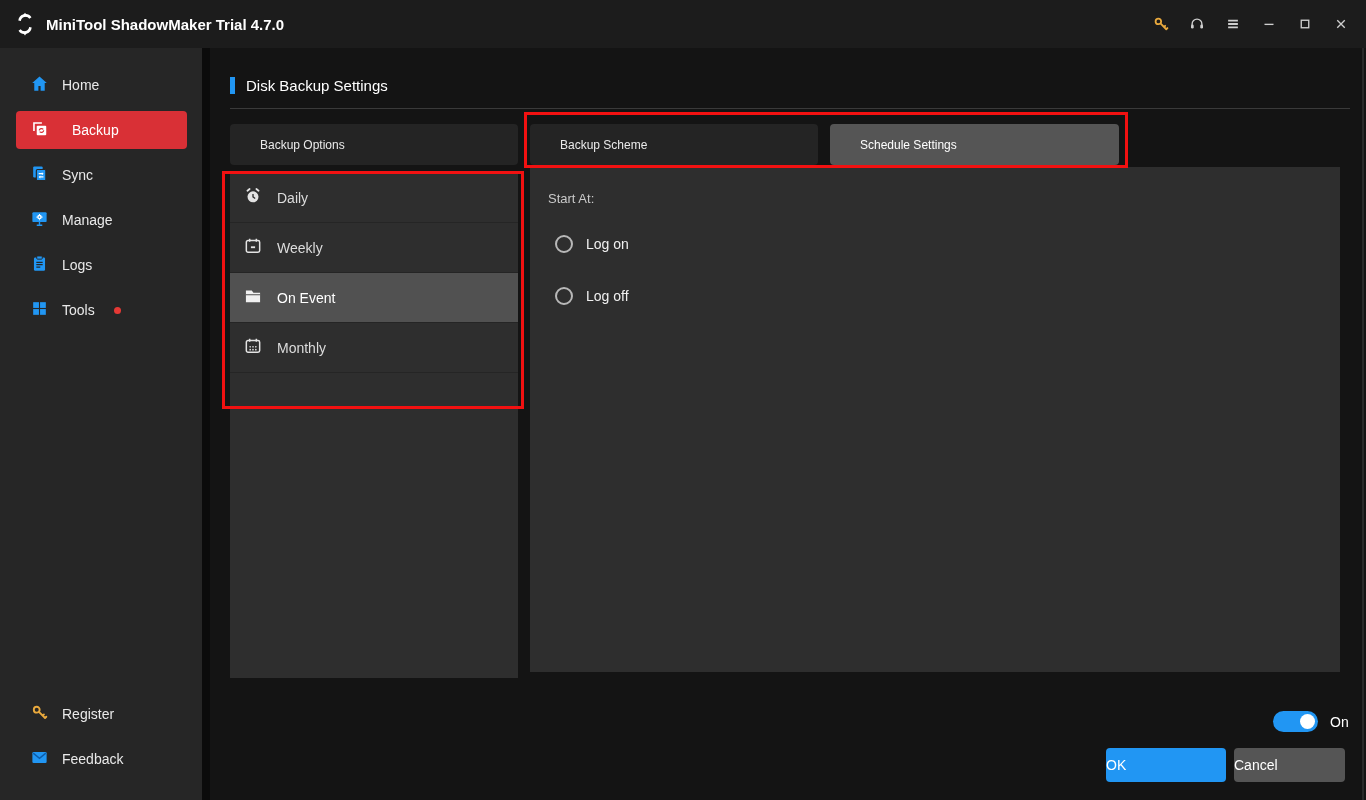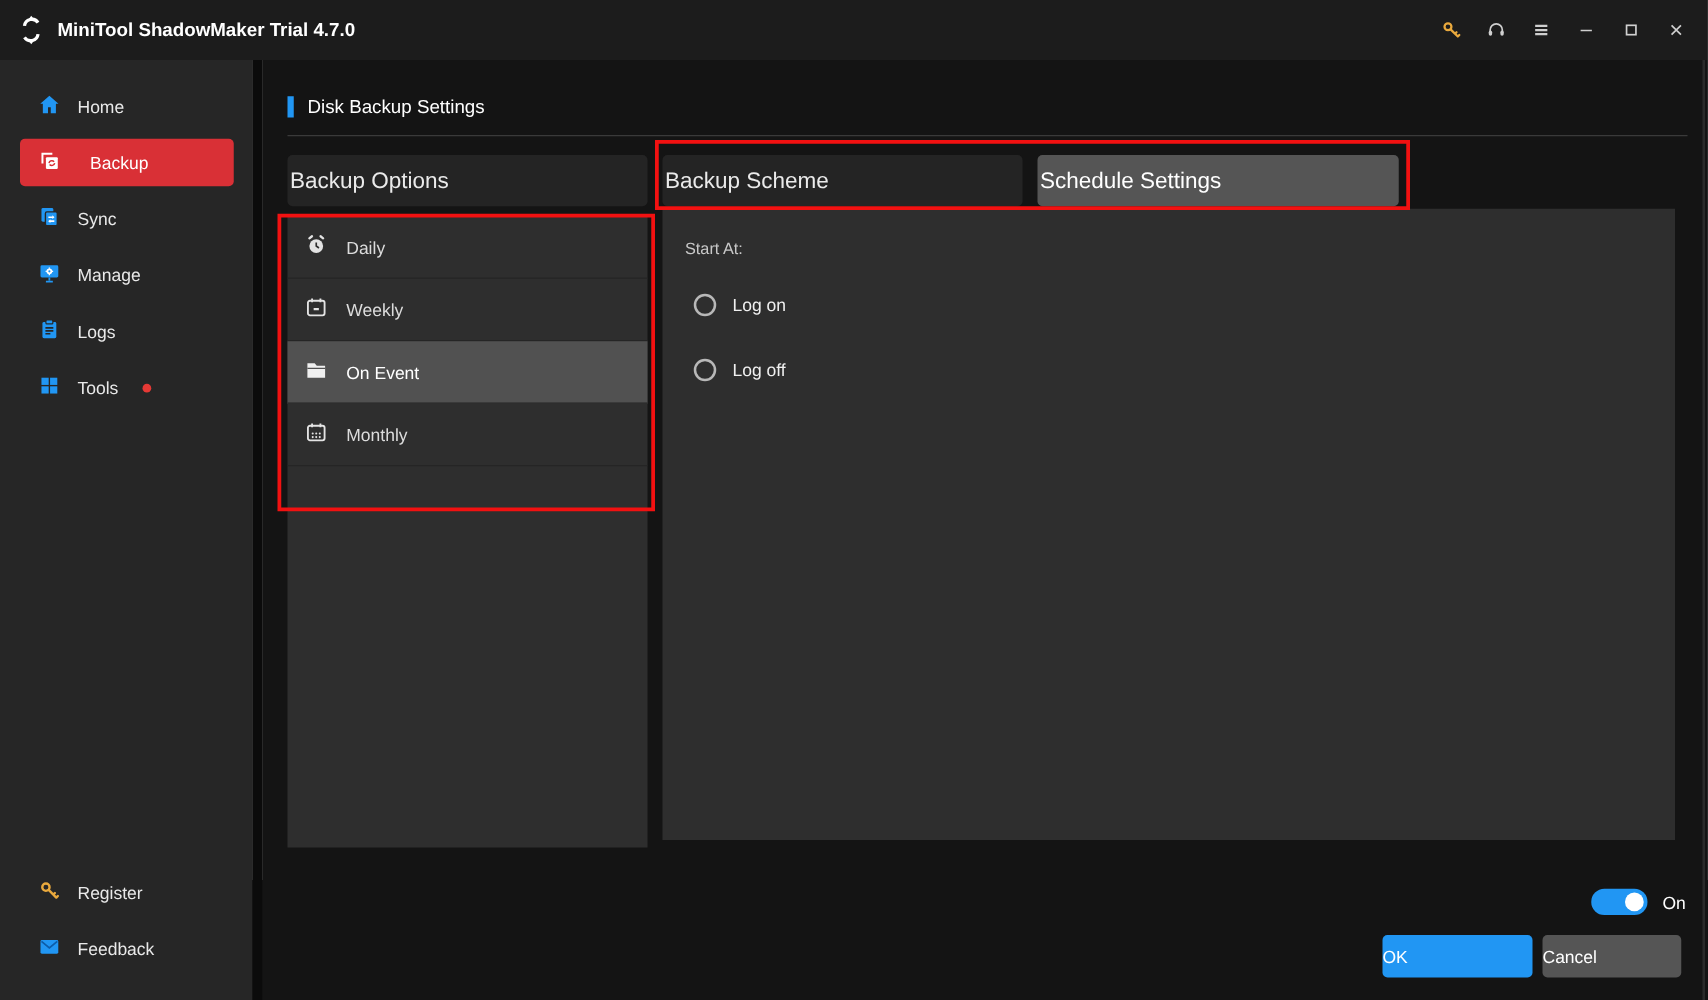--- a/index.html
+++ b/index.html
@@ -3,21 +3,21 @@
 <meta charset="utf-8">
 <style>
   * { margin:0; padding:0; box-sizing:border-box; }
   html,body { width:1366px; height:800px; }
   body {
     background:#141414;
     font-family:"Liberation Sans", sans-serif;
     color:#fff;
     overflow:hidden;
   }
-  .window { position:relative; width:1366px; height:704px; background:#737373; }
+  .window { position:relative; width:1366px; height:704px; background:#5eead4; }
 
   
   .titlebar {
     position:absolute; top:0; left:0; width:1366px; height:48px;
     background:#1c1c1c; display:flex; align-items:center; padding:0 10px 0 12px; z-index:5;
   }
   .logo { width:26px; height:26px; display:flex; align-items:center; justify-content:center; }
   .win-title { margin-left:8px; font-size:15px; font-weight:bold; color:#fff; }
   .tb-actions { margin-left:auto; display:flex; align-items:center; }
   .tb-btn { width:30px; height:30px; margin-left:6px; display:flex; align-items:center; justify-content:center; cursor:pointer; border-radius:3px; }
@@ -39,22 +39,22 @@
 
   
   .main { position:absolute; top:48px; left:210px; width:1156px; height:752px; background:#141414; }
   .page-header { position:absolute; left:20px; top:29px; display:flex; align-items:center; gap:11px; }
   .accent-bar { width:5px; height:17px; background:#2196f3; }
   .page-title { font-size:15px; color:#fff; }
   .header-rule { position:absolute; left:20px; top:60px; width:1120px; height:1px; background:#3a3a3a; }
 
   .tab {
     position:absolute; top:76px; height:41px; border-radius:4px;
-    background:#242424; color:#eaeaea; font-size:18px;
-    display:flex; align-items:center; padding-left:2px; cursor:pointer;
+    background:#242424; color:#eaeaea; font-size:12px;
+    display:flex; align-items:center; padding-left:30px; cursor:pointer;
   }
   .tab.t1 { left:20px;  width:288px; }
   .tab.t2 { left:320px; width:288px; }
   .tab.t3 { left:620px; width:289px; background:#555555; color:#fff; }
 
   .left-panel { position:absolute; left:20px; top:125px; width:288px; height:505px; background:#2e2e2e; }
   .sched-row {
     height:50px; display:flex; align-items:center; gap:14px; padding-left:13px;
     border-bottom:1px solid #252525; font-size:14px; color:#dcdcdc; cursor:pointer;
   }

